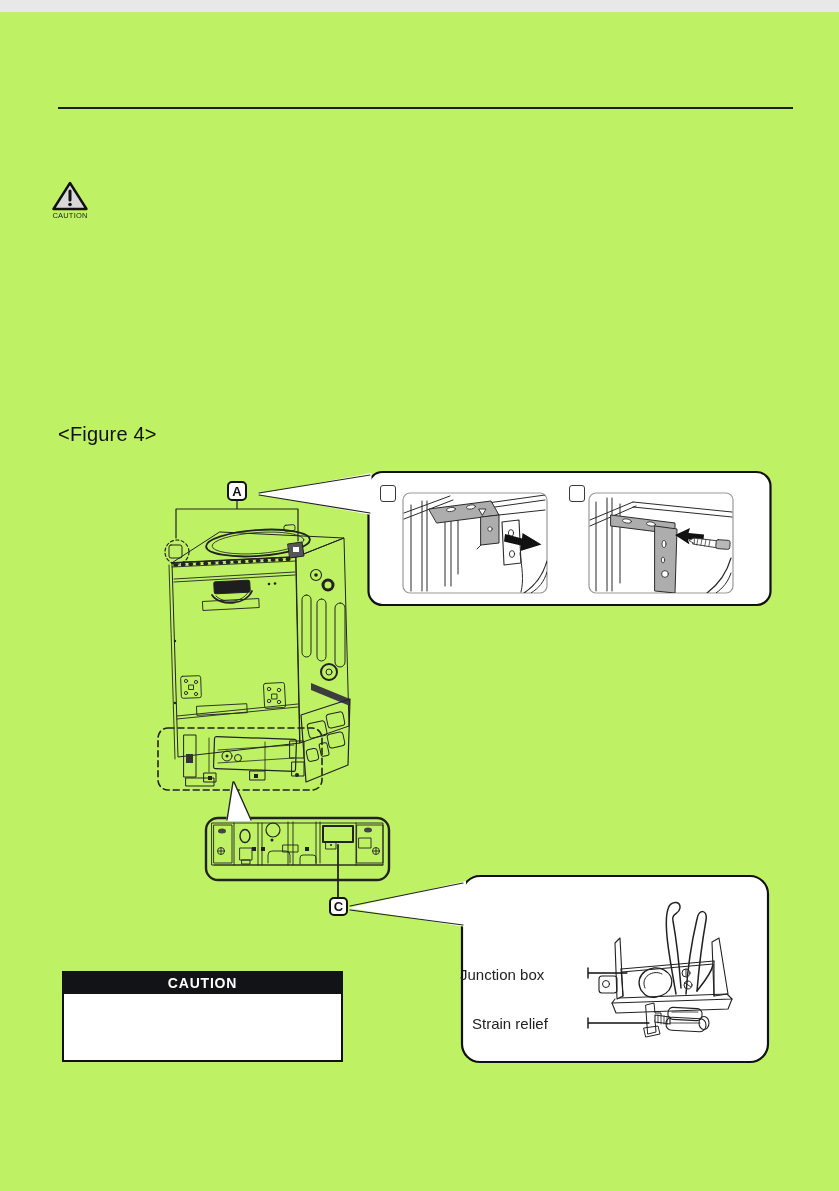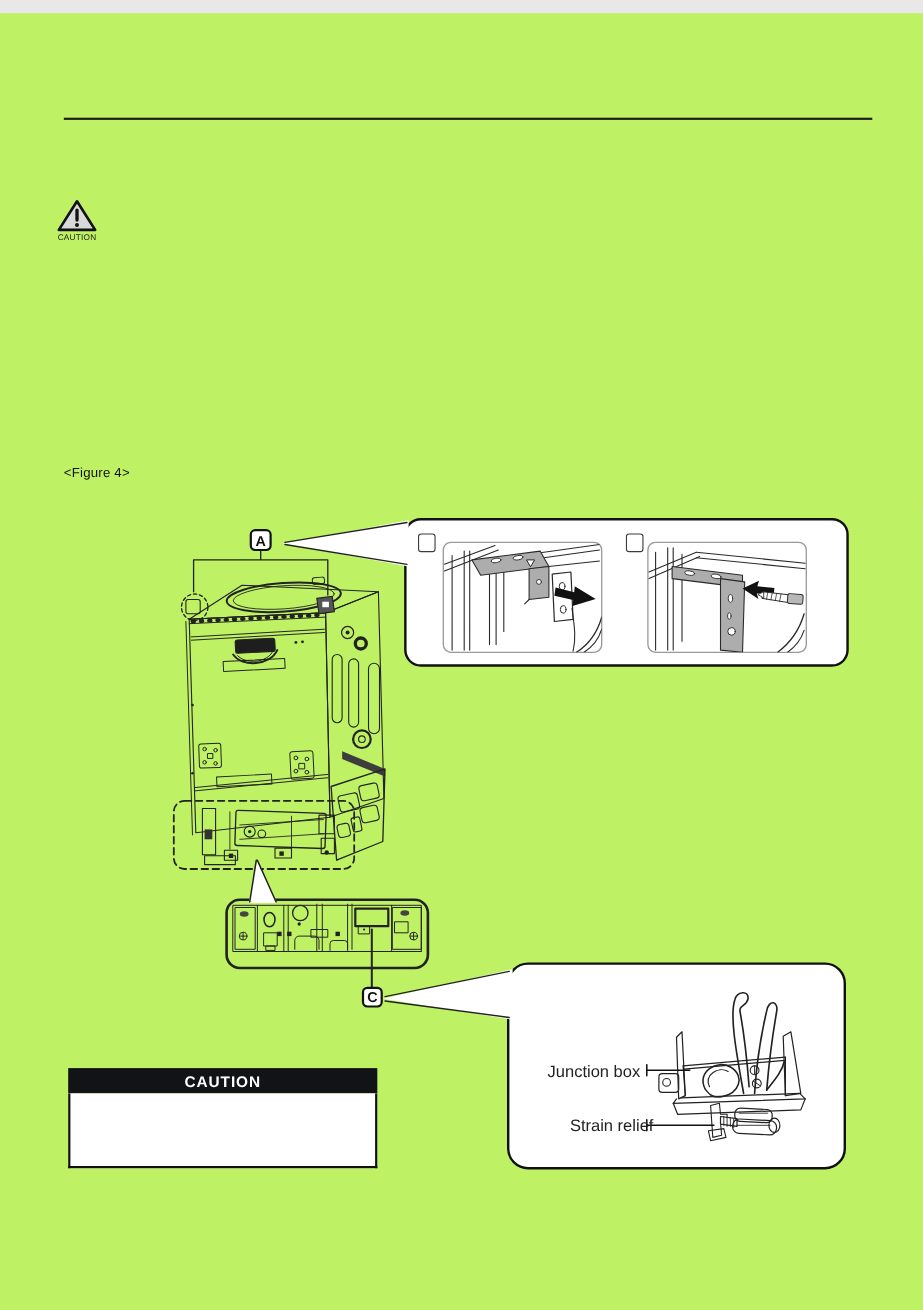--- a/index.html
+++ b/index.html
@@ -3,35 +3,35 @@
 <meta charset="utf-8">
 <style>
   html,body{margin:0;padding:0;background:#e8e8e8;}
   #page{
     position:relative;width:839px;height:1191px;margin:12px auto;
     background:#bef264;overflow:hidden;
     font-family:"Liberation Sans",sans-serif;color:#1c1c1c;
   }
   .abs{position:absolute;}
   #header-rule{left:58px;top:95px;width:735px;height:2px;background:#1e1e1e;}
-  #figure-label{left:58px;top:411px;font-size:12px;color:#111;letter-spacing:0.2px;}
+  #figure-label{left:58px;top:411px;font-size:20px;color:#111;letter-spacing:0.2px;}
   #caution-icon-label{left:44px;top:199px;width:52px;text-align:center;font-size:7.5px;color:#222;letter-spacing:0.2px;}
   .callout-box{
     display:flex;align-items:center;justify-content:center;
     background:#fff;border:2px solid #111;border-radius:5px;
     font-weight:bold;font-size:13px;color:#111;box-sizing:border-box;
   }
   #callout-a{left:227px;top:469px;width:20px;height:20px;}
   #callout-c{left:329px;top:885px;width:19px;height:19px;}
   .step-box{
     background:#fff;border:1.5px solid #3a3a3a;border-radius:3px;box-sizing:border-box;
   }
   #step-box-1{left:380px;top:473px;width:16px;height:17px;}
   #step-box-2{left:569px;top:473px;width:16px;height:17px;}
-  .part-label{font-size:15px;color:#222;width:122px;text-align:right;}
+  .part-label{font-size:15px;color:#222;width:122px;text-align:left;}
   #junction-box-label{left:460px;top:954px;}
   #strain-relief-label{left:460px;top:1003px;padding-left:12px;}
   #caution-box{left:62px;top:959px;width:281px;}
   #caution-box .hdr{
     height:23px;background:#121317;color:#fff;display:flex;align-items:center;justify-content:center;
     font-size:14px;font-weight:600;letter-spacing:0.8px;
   }
   #caution-box .bdy{
     height:68px;background:#fff;border:2px solid #111;border-top:none;box-sizing:border-box;
     font-size:11px;color:#222;padding:4px 6px;

